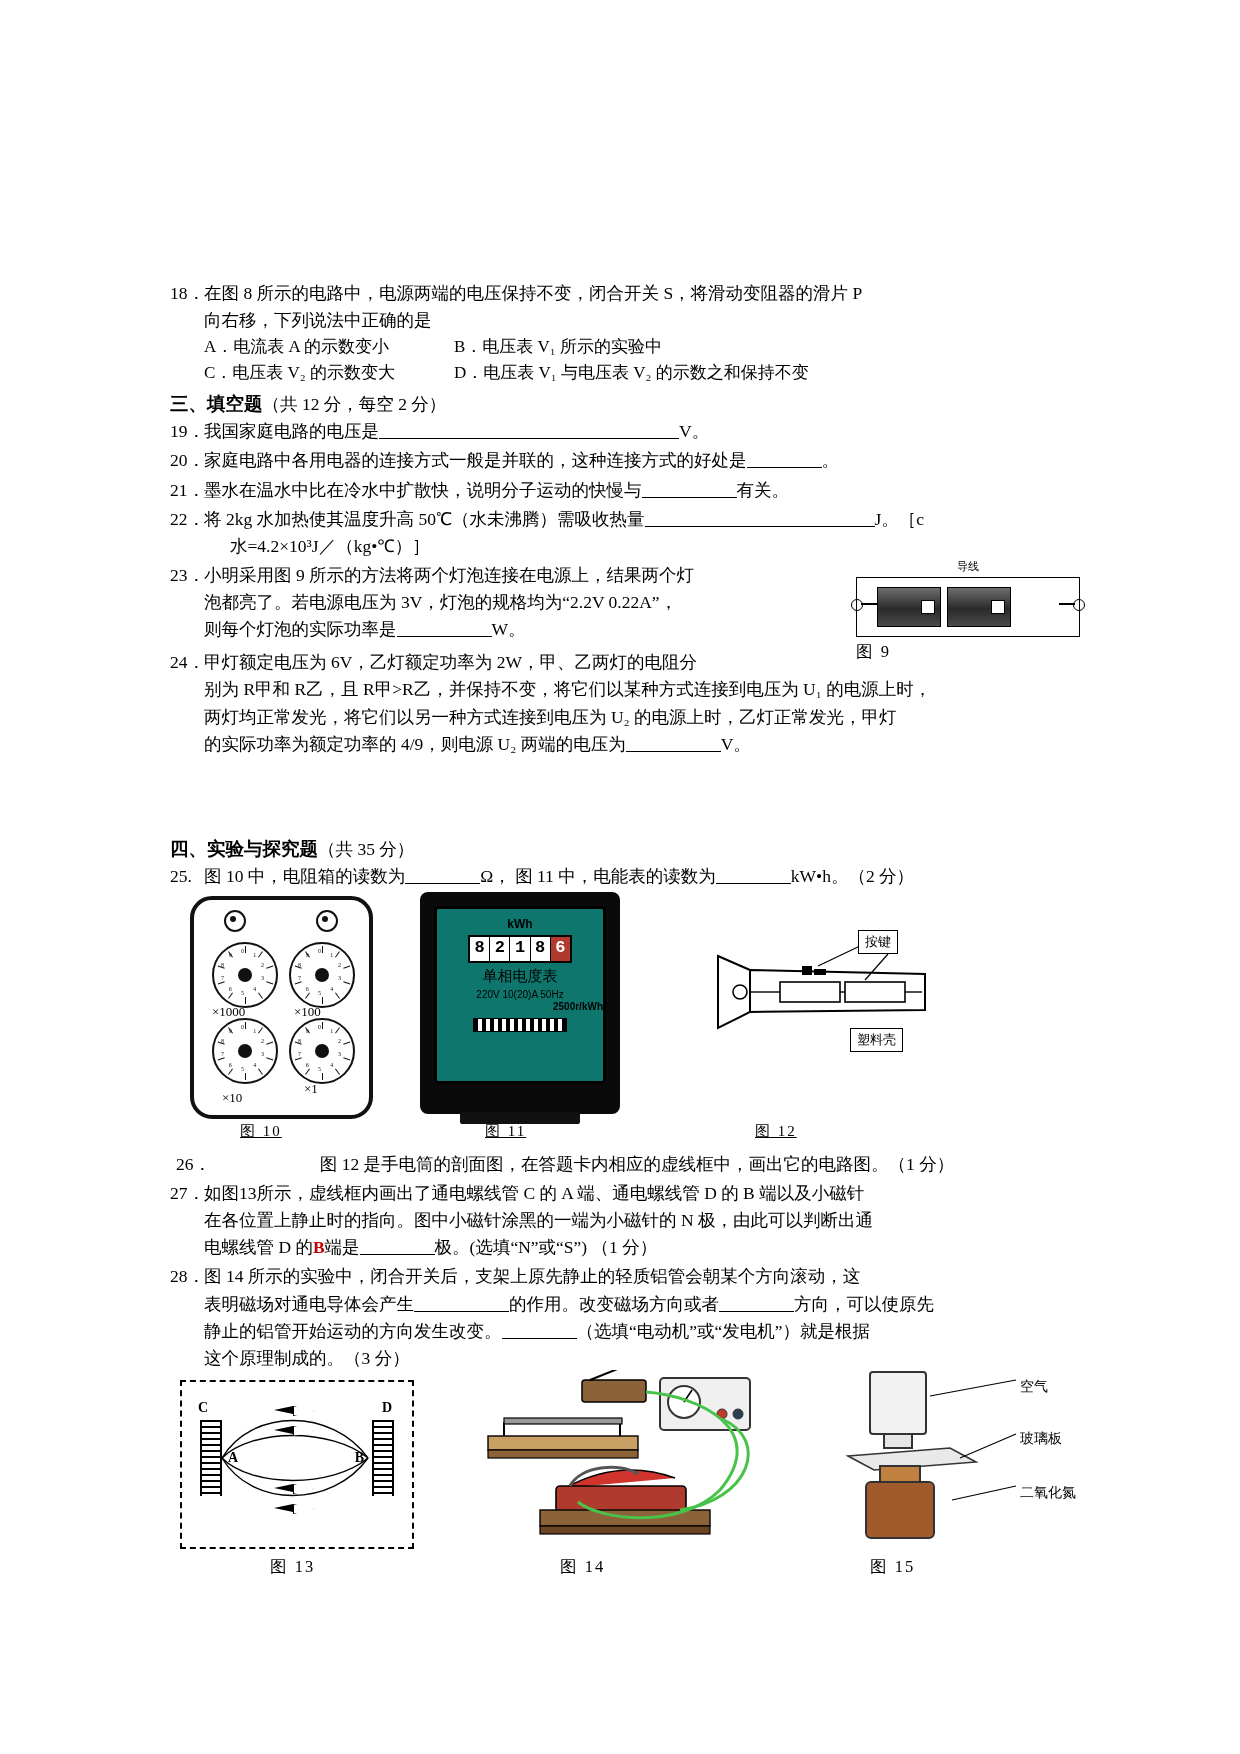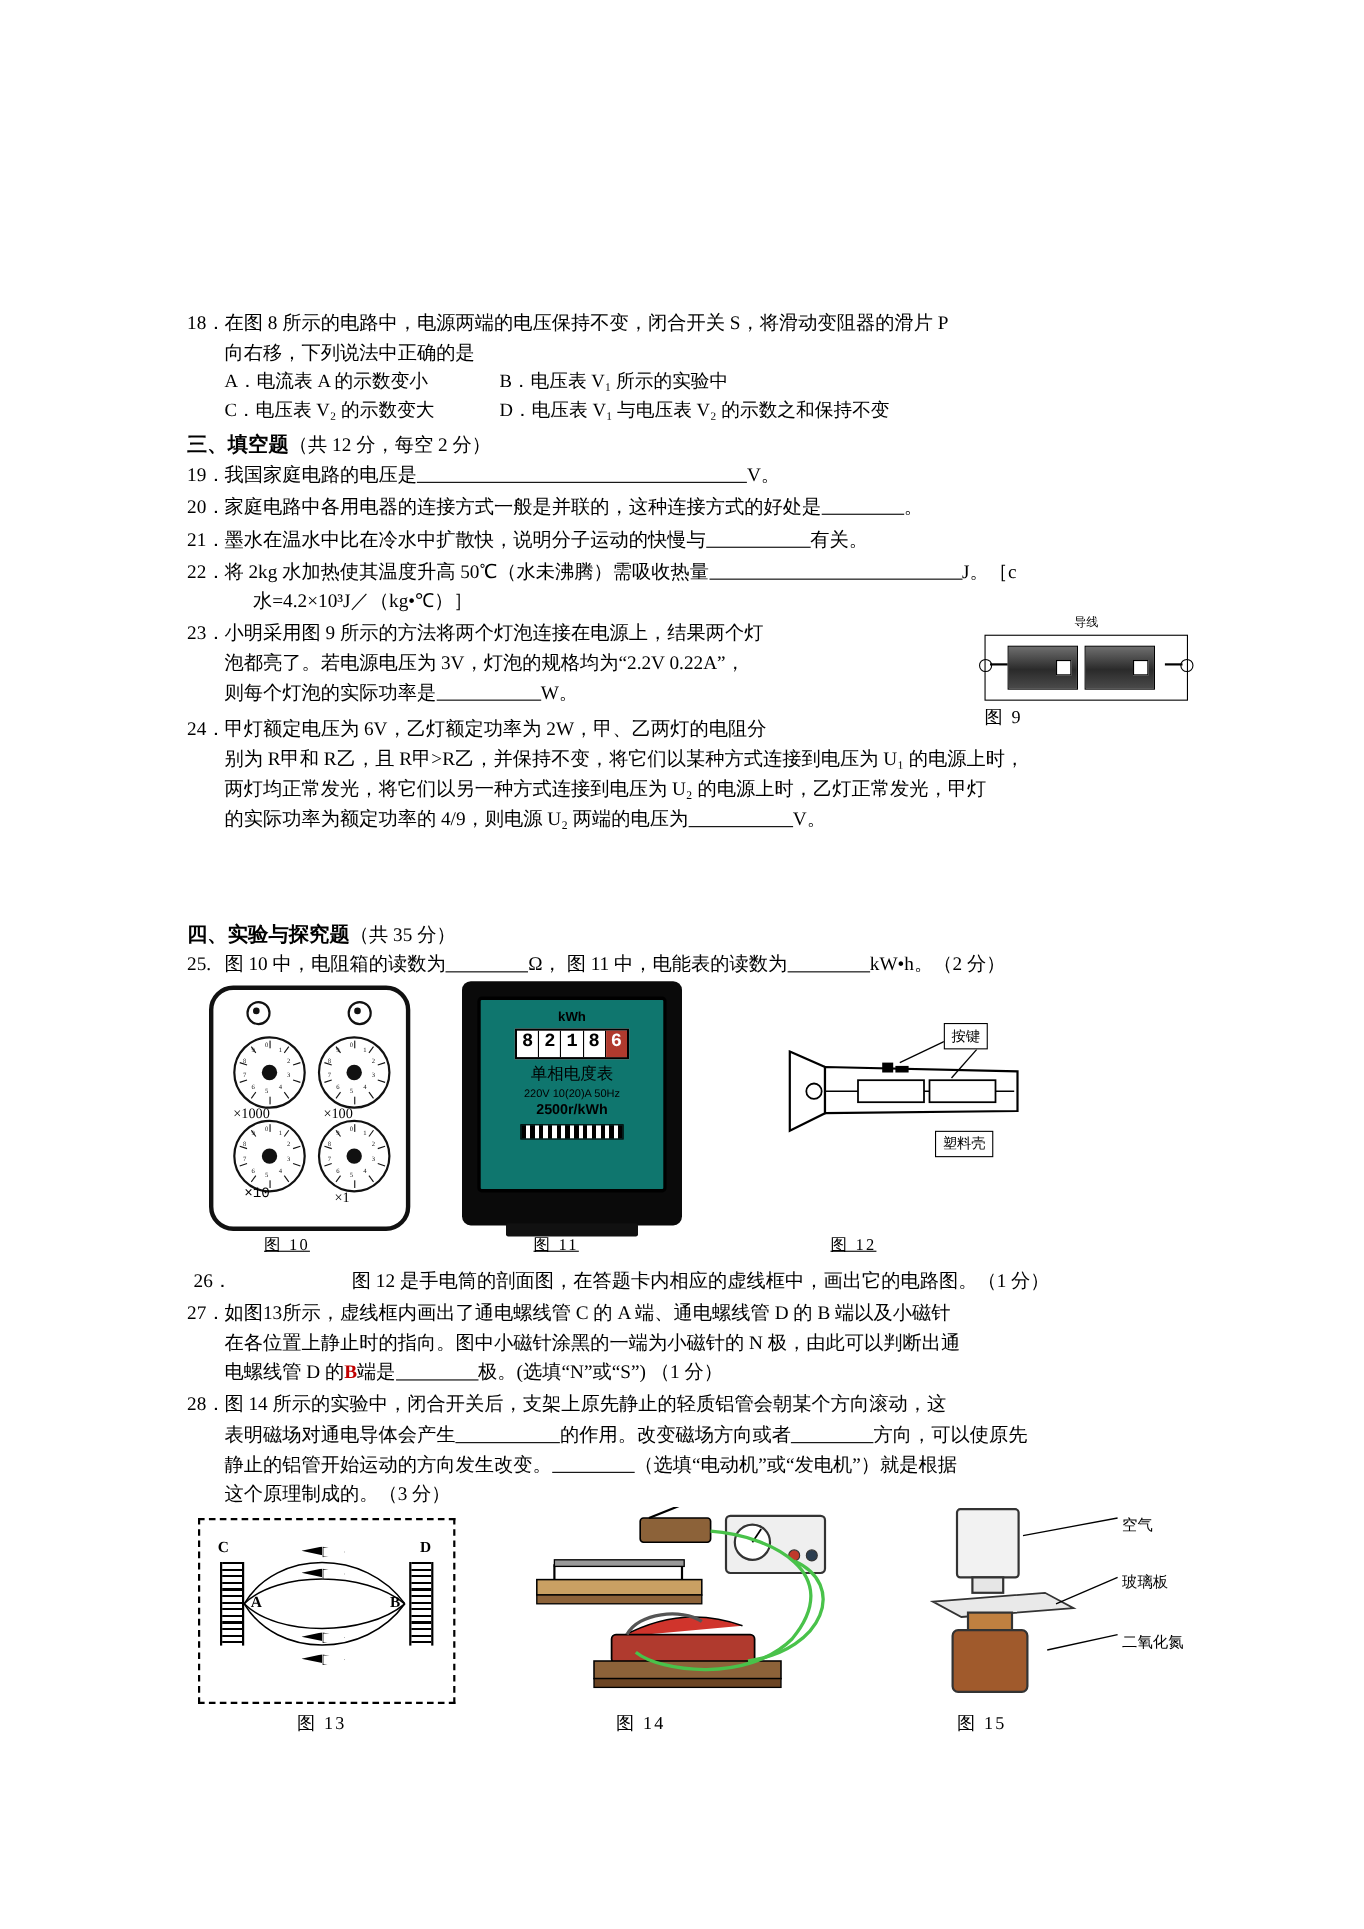--- a/index.html
+++ b/index.html
@@ -66,21 +66,21 @@
   .fig-caption{
     text-align:left;
     font-size:16.5px;
     letter-spacing:2px;
   }
   
   .fig9{
     position:absolute;
     right:-10px;
     top:-4px;
-    width:185px;
+    width:224px;
     font-family:Liberation Serif, serif;
   }
   .fig9 .lbl{font-size:11px;text-align:center;}
   .fig9box{
     position:relative;
     height:58px;
     border:1.5px solid #000;
     margin:2px 0 2px 0;
     background:#fff;
   }
@@ -162,21 +162,21 @@
     font-family:"Liberation Mono",monospace;font-weight:bold;
   }
   .digits span:last-child{border-right:none;background:#b03a2e;color:#fff;}
   .meter .cname{
     text-align:center;font-size:15px;margin-top:4px;
   }
   .meter .spec{
     text-align:center;font-size:10px;margin-top:3px;font-family:"Liberation Sans",sans-serif;
   }
   .meter .spec2{
-    text-align:center;font-size:13px;font-weight:bold;margin-top:1px;font-family:"Liberation Sans",sans-serif;
+    text-align:right;font-size:10px;font-weight:bold;margin-top:1px;font-family:"Liberation Sans",sans-serif;
   }
   .barcode{
     margin:6px auto 0;width:92px;height:12px;
     background:repeating-linear-gradient(90deg,#000 0 4px,#fff 4px 8px);
     border:1px solid #000;
   }
   .meter .foot{
     position:absolute;left:40px;right:40px;bottom:-10px;height:12px;background:#111;border-radius:2px;
   }
   
@@ -412,21 +412,21 @@
             <span class="tick" style="transform: rotate(252deg);"></span>
             <span class="dnum" style="left: 7.02781px; top: 31.4894px;">7</span>
             <span class="tick" style="transform: rotate(288deg);"></span>
             <span class="dnum" style="left: 7.02781px; top: 18.5106px;">8</span>
             <span class="tick" style="transform: rotate(324deg);"></span>
             <span class="dnum" style="left: 14.6565px; top: 8.01064px;">9</span>
           </div>
 
         <div class="dlabel" style="left:18px;top:104px;">×1000</div>
         <div class="dlabel" style="left:100px;top:104px;">×100</div>
-        <div class="dlabel" style="left:28px;top:177px;font-family:Liberation Mono, monospace;">×10</div>
+        <div class="dlabel" style="left:28px;top:190px;">×10</div>
         <div class="dlabel" style="left:110px;top:181px;">×1</div>
       </div>
 
       <div class="meter">
         <div class="inner">
           <div class="kwh">kWh</div>
           <div class="digits">
             <span>8</span>
             <span>2</span>
             <span>1</span>

